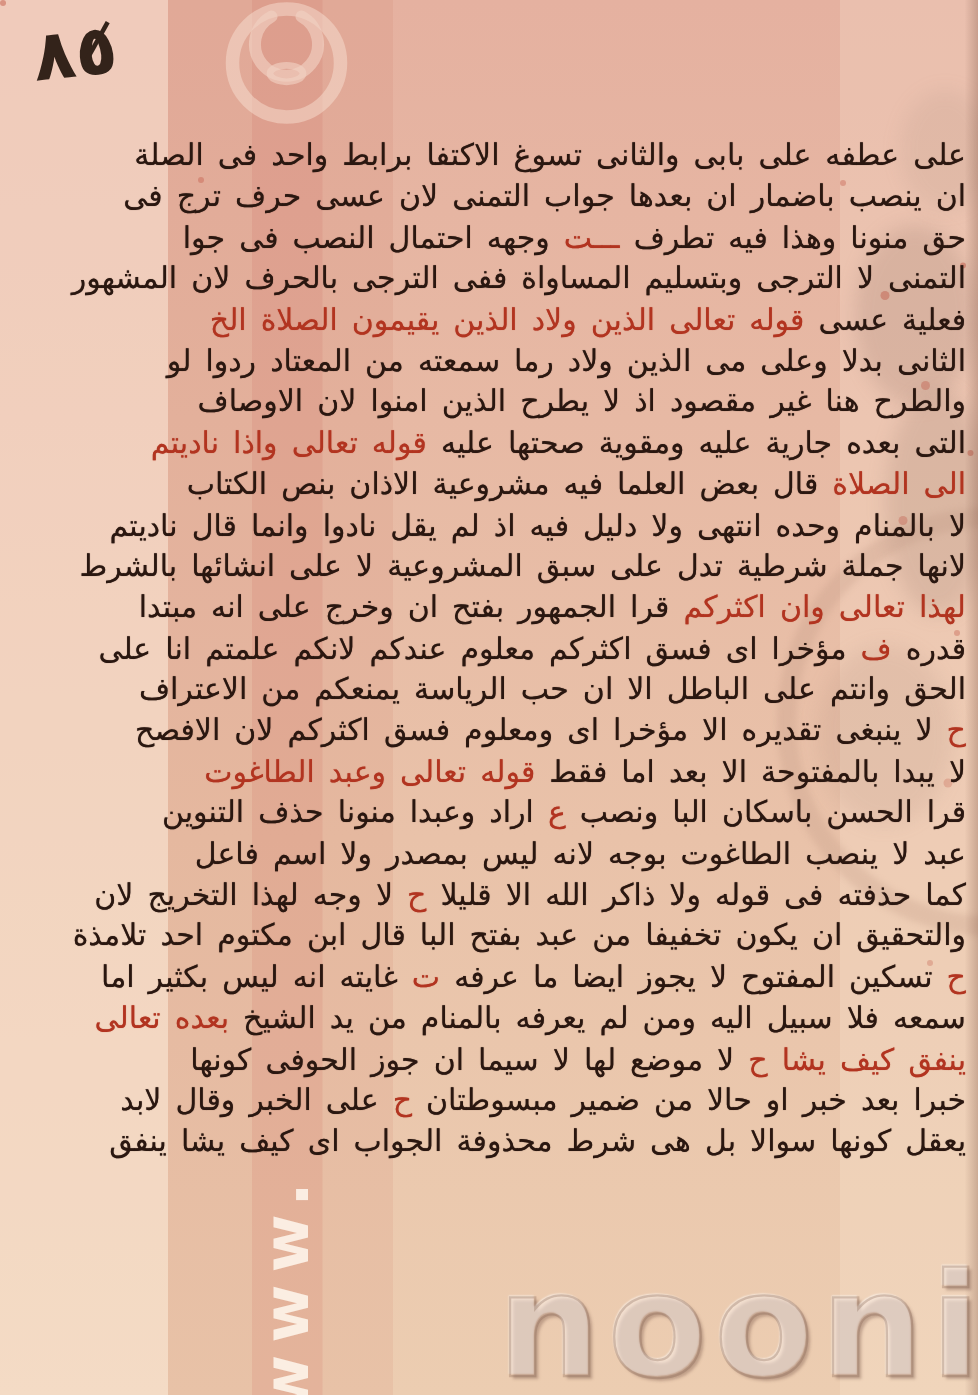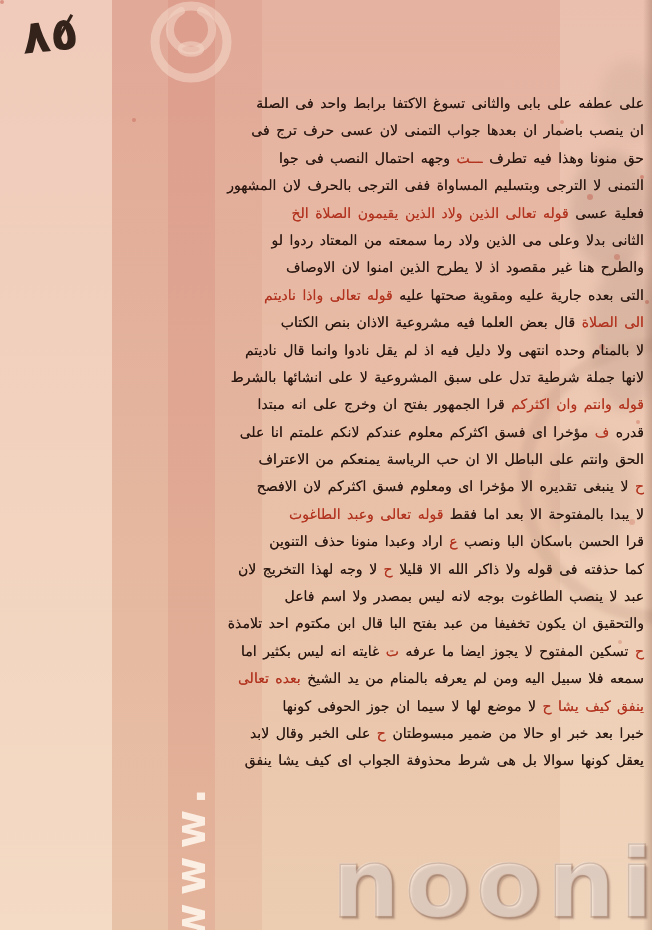--- a/index.html
+++ b/index.html
@@ -45,21 +45,21 @@
   .logo-wm{position:absolute;left:148px;top:0px;opacity:0.75;pointer-events:none;}
 
   
   .page-no{position:absolute;left:22px;top:8px;font-size:46px;font-weight:bold;
     color:#33231a;transform:rotate(-6deg);letter-spacing:4px;}
   .page-no .slash{position:absolute;right:-2px;top:20px;width:30px;height:2.5px;
     background:#33231a;transform:rotate(-55deg);}
 
   
   .ms-text{position:absolute;right:8px;left:106px;top:90px;direction:rtl;
-    color:#2a1710;font-size:14px;font-family:Liberation Serif, serif;}
+    color:#2a1710;font-size:20px;}
   .ms-line{height:27.4px;line-height:27.4px;white-space:nowrap;
     text-align:justify;text-align-last:justify;word-spacing:3px;
     text-shadow:0 0 0.5px rgba(42,23,16,0.8);}
   .ms-line:after{content:"";display:inline-block;width:100%;}
   .red-ink{color:#b23420;text-shadow:0 0 0.5px rgba(178,52,32,0.8);}
   .black-ink{color:#2a1710;}
 
   
   .www-wm{position:absolute;left:166px;top:752px;height:190px;width:50px;
     writing-mode:vertical-rl;transform:rotate(180deg);
@@ -111,28 +111,28 @@
       <div class="ms-line"><span class="black-ink">ان ينصب باضمار ان بعدها جواب التمنى لان عسى حرف ترج فى</span></div>
       <div class="ms-line"><span class="black-ink">حق منونا وهذا فيه تطرف </span><span class="red-ink">ـــت</span><span class="black-ink"> وجهه احتمال النصب فى جوا</span></div>
       <div class="ms-line"><span class="black-ink">التمنى لا الترجى وبتسليم المساواة ففى الترجى بالحرف لان المشهور</span></div>
       <div class="ms-line"><span class="black-ink">فعلية عسى </span><span class="red-ink">قوله تعالى الذين ولاد الذين يقيمون الصلاة الخ</span></div>
       <div class="ms-line"><span class="black-ink">الثانى بدلا وعلى مى الذين ولاد رما سمعته من المعتاد ردوا لو</span></div>
       <div class="ms-line"><span class="black-ink">والطرح هنا غير مقصود اذ لا يطرح الذين امنوا لان الاوصاف</span></div>
       <div class="ms-line"><span class="black-ink">التى بعده جارية عليه ومقوية صحتها عليه </span><span class="red-ink">قوله تعالى واذا ناديتم</span></div>
       <div class="ms-line"><span class="red-ink">الى الصلاة</span><span class="black-ink"> قال بعض العلما فيه مشروعية الاذان بنص الكتاب</span></div>
       <div class="ms-line"><span class="black-ink">لا بالمنام وحده انتهى ولا دليل فيه اذ لم يقل نادوا وانما قال ناديتم</span></div>
       <div class="ms-line"><span class="black-ink">لانها جملة شرطية تدل على سبق المشروعية لا على انشائها بالشرط</span></div>
-      <div class="ms-line"><span class="red-ink">قوله وانتم وان اكثركم</span><span class="black-ink"> قرا الجمهور بفتح ان وخرج على انه مبتدا</span></div>
+      <div class="ms-line"><span class="red-ink">لهذا تعالى وان اكثركم</span><span class="black-ink"> قرا الجمهور بفتح ان وخرج على انه مبتدا</span></div>
       <div class="ms-line"><span class="black-ink">قدره </span><span class="red-ink">ف</span><span class="black-ink"> مؤخرا اى فسق اكثركم معلوم عندكم لانكم علمتم انا على</span></div>
       <div class="ms-line"><span class="black-ink">الحق وانتم على الباطل الا ان حب الرياسة يمنعكم من الاعتراف</span></div>
       <div class="ms-line"><span class="red-ink">ح</span><span class="black-ink"> لا ينبغى تقديره الا مؤخرا اى ومعلوم فسق اكثركم لان الافصح</span></div>
       <div class="ms-line"><span class="black-ink">لا يبدا بالمفتوحة الا بعد اما فقط </span><span class="red-ink">قوله تعالى وعبد الطاغوت</span></div>
       <div class="ms-line"><span class="black-ink">قرا الحسن باسكان البا ونصب </span><span class="red-ink">ع</span><span class="black-ink"> اراد وعبدا منونا حذف التنوين</span></div>
+      <div class="ms-line"><span class="black-ink">عبد لا ينصب الطاغوت بوجه لانه ليس بمصدر ولا اسم فاعل</span></div>
       <div class="ms-line"><span class="black-ink">كما حذفته فى قوله ولا ذاكر الله الا قليلا </span><span class="red-ink">ح</span><span class="black-ink"> لا وجه لهذا التخريج لان</span></div>
-      <div class="ms-line"><span class="black-ink">عبد لا ينصب الطاغوت بوجه لانه ليس بمصدر ولا اسم فاعل</span></div>
       <div class="ms-line"><span class="black-ink">والتحقيق ان يكون تخفيفا من عبد بفتح البا قال ابن مكتوم احد تلامذة</span></div>
       <div class="ms-line"><span class="red-ink">ح</span><span class="black-ink"> تسكين المفتوح لا يجوز ايضا ما عرفه </span><span class="red-ink">ت</span><span class="black-ink"> غايته انه ليس بكثير اما</span></div>
       <div class="ms-line"><span class="black-ink">سمعه فلا سبيل اليه ومن لم يعرفه بالمنام من يد الشيخ </span><span class="red-ink">بعده تعالى</span></div>
       <div class="ms-line"><span class="red-ink">ينفق كيف يشا ح</span><span class="black-ink"> لا موضع لها لا سيما ان جوز الحوفى كونها</span></div>
       <div class="ms-line"><span class="black-ink">خبرا بعد خبر او حالا من ضمير مبسوطتان </span><span class="red-ink">ح</span><span class="black-ink"> على الخبر وقال لابد</span></div>
       <div class="ms-line"><span class="black-ink">يعقل كونها سوالا بل هى شرط محذوفة الجواب اى كيف يشا ينفق</span></div>
     </div>
 
   <div class="www-wm">www.</div>
 

